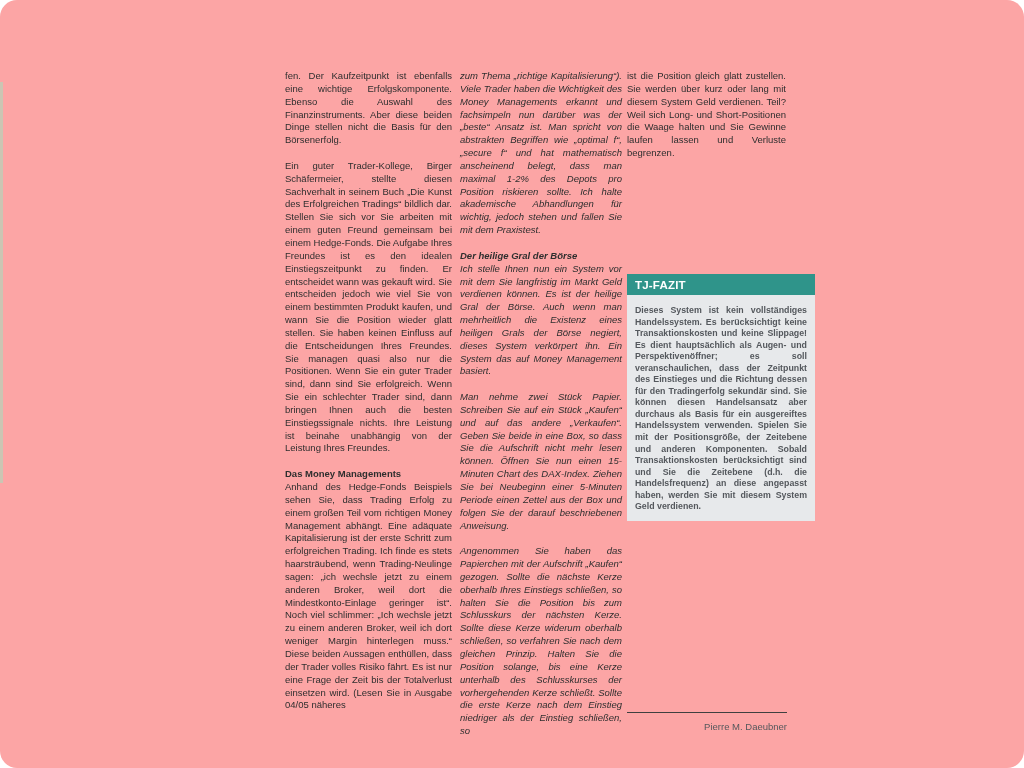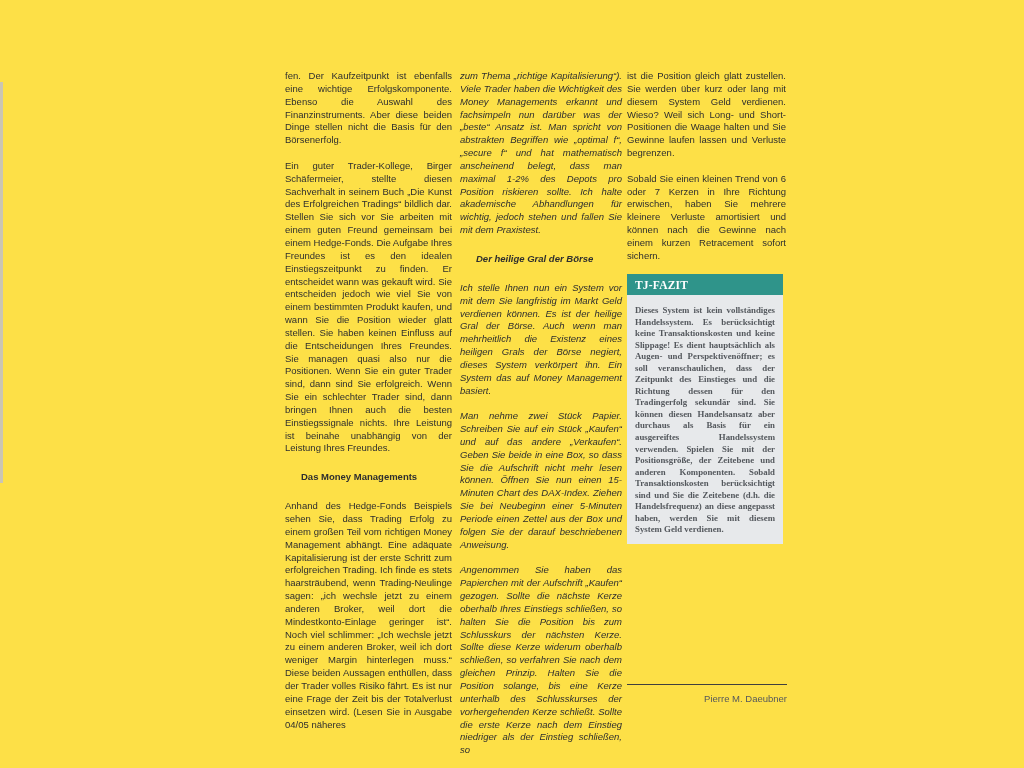--- a/index.html
+++ b/index.html
@@ -1,50 +1,50 @@
 <!DOCTYPE html>
 <html><head>
 <meta charset="utf-8">
 <style>
   html,body{margin:0;padding:0;}
   body{
     width:1024px;height:768px;position:relative;background:#ffffff;
     font-family:"Liberation Sans","DejaVu Sans",sans-serif;
     -webkit-font-smoothing:antialiased;
   }
-  .page{position:absolute;inset:0;background:#fde047;overflow:hidden;}
+  .page{position:absolute;inset:0;background:#fca5a5;overflow:hidden;border-radius:17px;}
   .left-rule{
     position:absolute;left:0;top:82px;width:3px;height:401px;
   }
   .col{
     position:absolute;top:70px;
     font-size:9.5px;line-height:12.85px;color:#2e2e2e;
     text-align:justify;overflow-wrap:break-word;hyphens:auto;
   }
   .col1{left:285px;width:167px;}
   .col2{left:460px;width:162px;font-style:italic;}
   .col3{left:627px;width:159px;}
   .para{margin:0 0 12.85px 0;}
-  .heading{margin:16px;font-weight:bold;}
+  .heading{margin:0;font-weight:bold;}
   .fazit{
-    position:absolute;left:627px;top:274px;width:156px;font-family:Liberation Serif, serif;
+    position:absolute;left:627px;top:274px;width:188px;
   }
   .fazit-header{
     height:21px;display:flex;align-items:center;
     padding-left:8px;box-sizing:border-box;
     color:#ffffff;font-weight:bold;font-size:11.5px;letter-spacing:.2px;
   }
   .fazit-body{
     box-sizing:border-box;width:100%;
     padding:10px 8px 8px 8px;
     font-size:8.8px;line-height:11.55px;font-weight:bold;
     color:#54585d;text-align:justify;overflow-wrap:break-word;hyphens:auto;
   }
   .signature{
-    position:absolute;left:627px;top:684px;width:160px;text-align:right;
+    position:absolute;left:627px;top:712px;width:160px;text-align:right;
   }
   .signature-rule{
     border:none;border-top:1px solid #3f3f3f;margin:0 0 3px 0;
   }
   .signature-name{
     font-size:9.5px;color:#55585c;
   }
 </style>
 </head>
 <body>
@@ -62,22 +62,21 @@
 
   <div class="col col2">
       <p class="para">zum Thema „richtige Kapitalisierung“). Viele Trader haben die Wichtigkeit des Money Managements erkannt und fachsimpeln nun darüber was der „beste“ Ansatz ist. Man spricht von abstrakten Begriffen wie „optimal f“, „secure f“ und hat mathematisch anscheinend belegt, dass man maximal 1-2% des Depots pro Position riskieren sollte. Ich halte akademische Abhandlungen für wichtig, jedoch stehen und fallen Sie mit dem Praxistest.</p>
       <p class="para heading">Der heilige Gral der Börse</p>
       <p class="para">Ich stelle Ihnen nun ein System vor mit dem Sie langfristig im Markt Geld verdienen können. Es ist der heilige Gral der Börse. Auch wenn man mehrheitlich die Existenz eines heiligen Grals der Börse negiert, dieses System verkörpert ihn. Ein System das auf Money Management basiert.</p>
       <p class="para">Man nehme zwei Stück Papier. Schreiben Sie auf ein Stück „Kaufen“ und auf das andere „Verkaufen“. Geben Sie beide in eine Box, so dass Sie die Aufschrift nicht mehr lesen können. Öffnen Sie nun einen 15-Minuten Chart des DAX-Index. Ziehen Sie bei Neubeginn einer 5-Minuten Periode einen Zettel aus der Box und folgen Sie der darauf beschriebenen Anweisung.</p>
       <p class="para">Angenommen Sie haben das Papierchen mit der Aufschrift „Kaufen“ gezogen. Sollte die nächste Kerze oberhalb Ihres Einstiegs schließen, so halten Sie die Position bis zum Schlusskurs der nächsten Kerze. Sollte diese Kerze widerum oberhalb schließen, so verfahren Sie nach dem gleichen Prinzip. Halten Sie die Position solange, bis eine Kerze unterhalb des Schlusskurses der vorhergehenden Kerze schließt. Sollte die erste Kerze nach dem Einstieg niedriger als der Einstieg schließen, so</p>
     </div>
 
   <div class="col col3">
-      <p class="para">ist die Position gleich glatt zustellen. Sie werden über kurz oder lang mit diesem System Geld verdienen. Wieso? Weil sich Long- und Short-Positionen die Waage halten und Sie Gewinne laufen lassen und Verluste begrenzen.</p>
-      <p class="para">Sobald Sie einen kleinen Trend von 6 oder 7 Kerzen in Ihre Richtung erwischen, haben Sie mehrere kleinere Verluste amortisiert und können nach die Gewinne nach einem kurzen Retracement sofort sichern.</p>
+      <p class="para">ist die Position gleich glatt zustellen. Sie werden über kurz oder lang mit diesem System Geld verdienen. Teil? Weil sich Long- und Short-Positionen die Waage halten und Sie Gewinne laufen lassen und Verluste begrenzen.</p>
     </div>
 
   <div class="fazit">
     <div class="fazit-header" style="background: rgb(47, 148, 138);">TJ-FAZIT</div>
     <div class="fazit-body" style="background: rgb(231, 233, 235);">Dieses System ist kein vollständiges Handelssystem. Es berücksichtigt keine Transaktionskosten und keine Slippage! Es dient hauptsächlich als Augen- und Perspektivenöffner; es soll veranschaulichen, dass der Zeitpunkt des Einstieges und die Richtung dessen für den Tradingerfolg sekundär sind. Sie können diesen Handelsansatz aber durchaus als Basis für ein ausgereiftes Handelssystem verwenden. Spielen Sie mit der Positionsgröße, der Zeitebene und anderen Komponenten. Sobald Transaktionskosten berücksichtigt sind und Sie die Zeitebene (d.h. die Handelsfrequenz) an diese angepasst haben, werden Sie mit diesem System Geld verdienen.</div>
   </div>
 
   <div class="signature">
     <hr class="signature-rule">
     <span class="signature-name">Pierre M. Daeubner</span>

